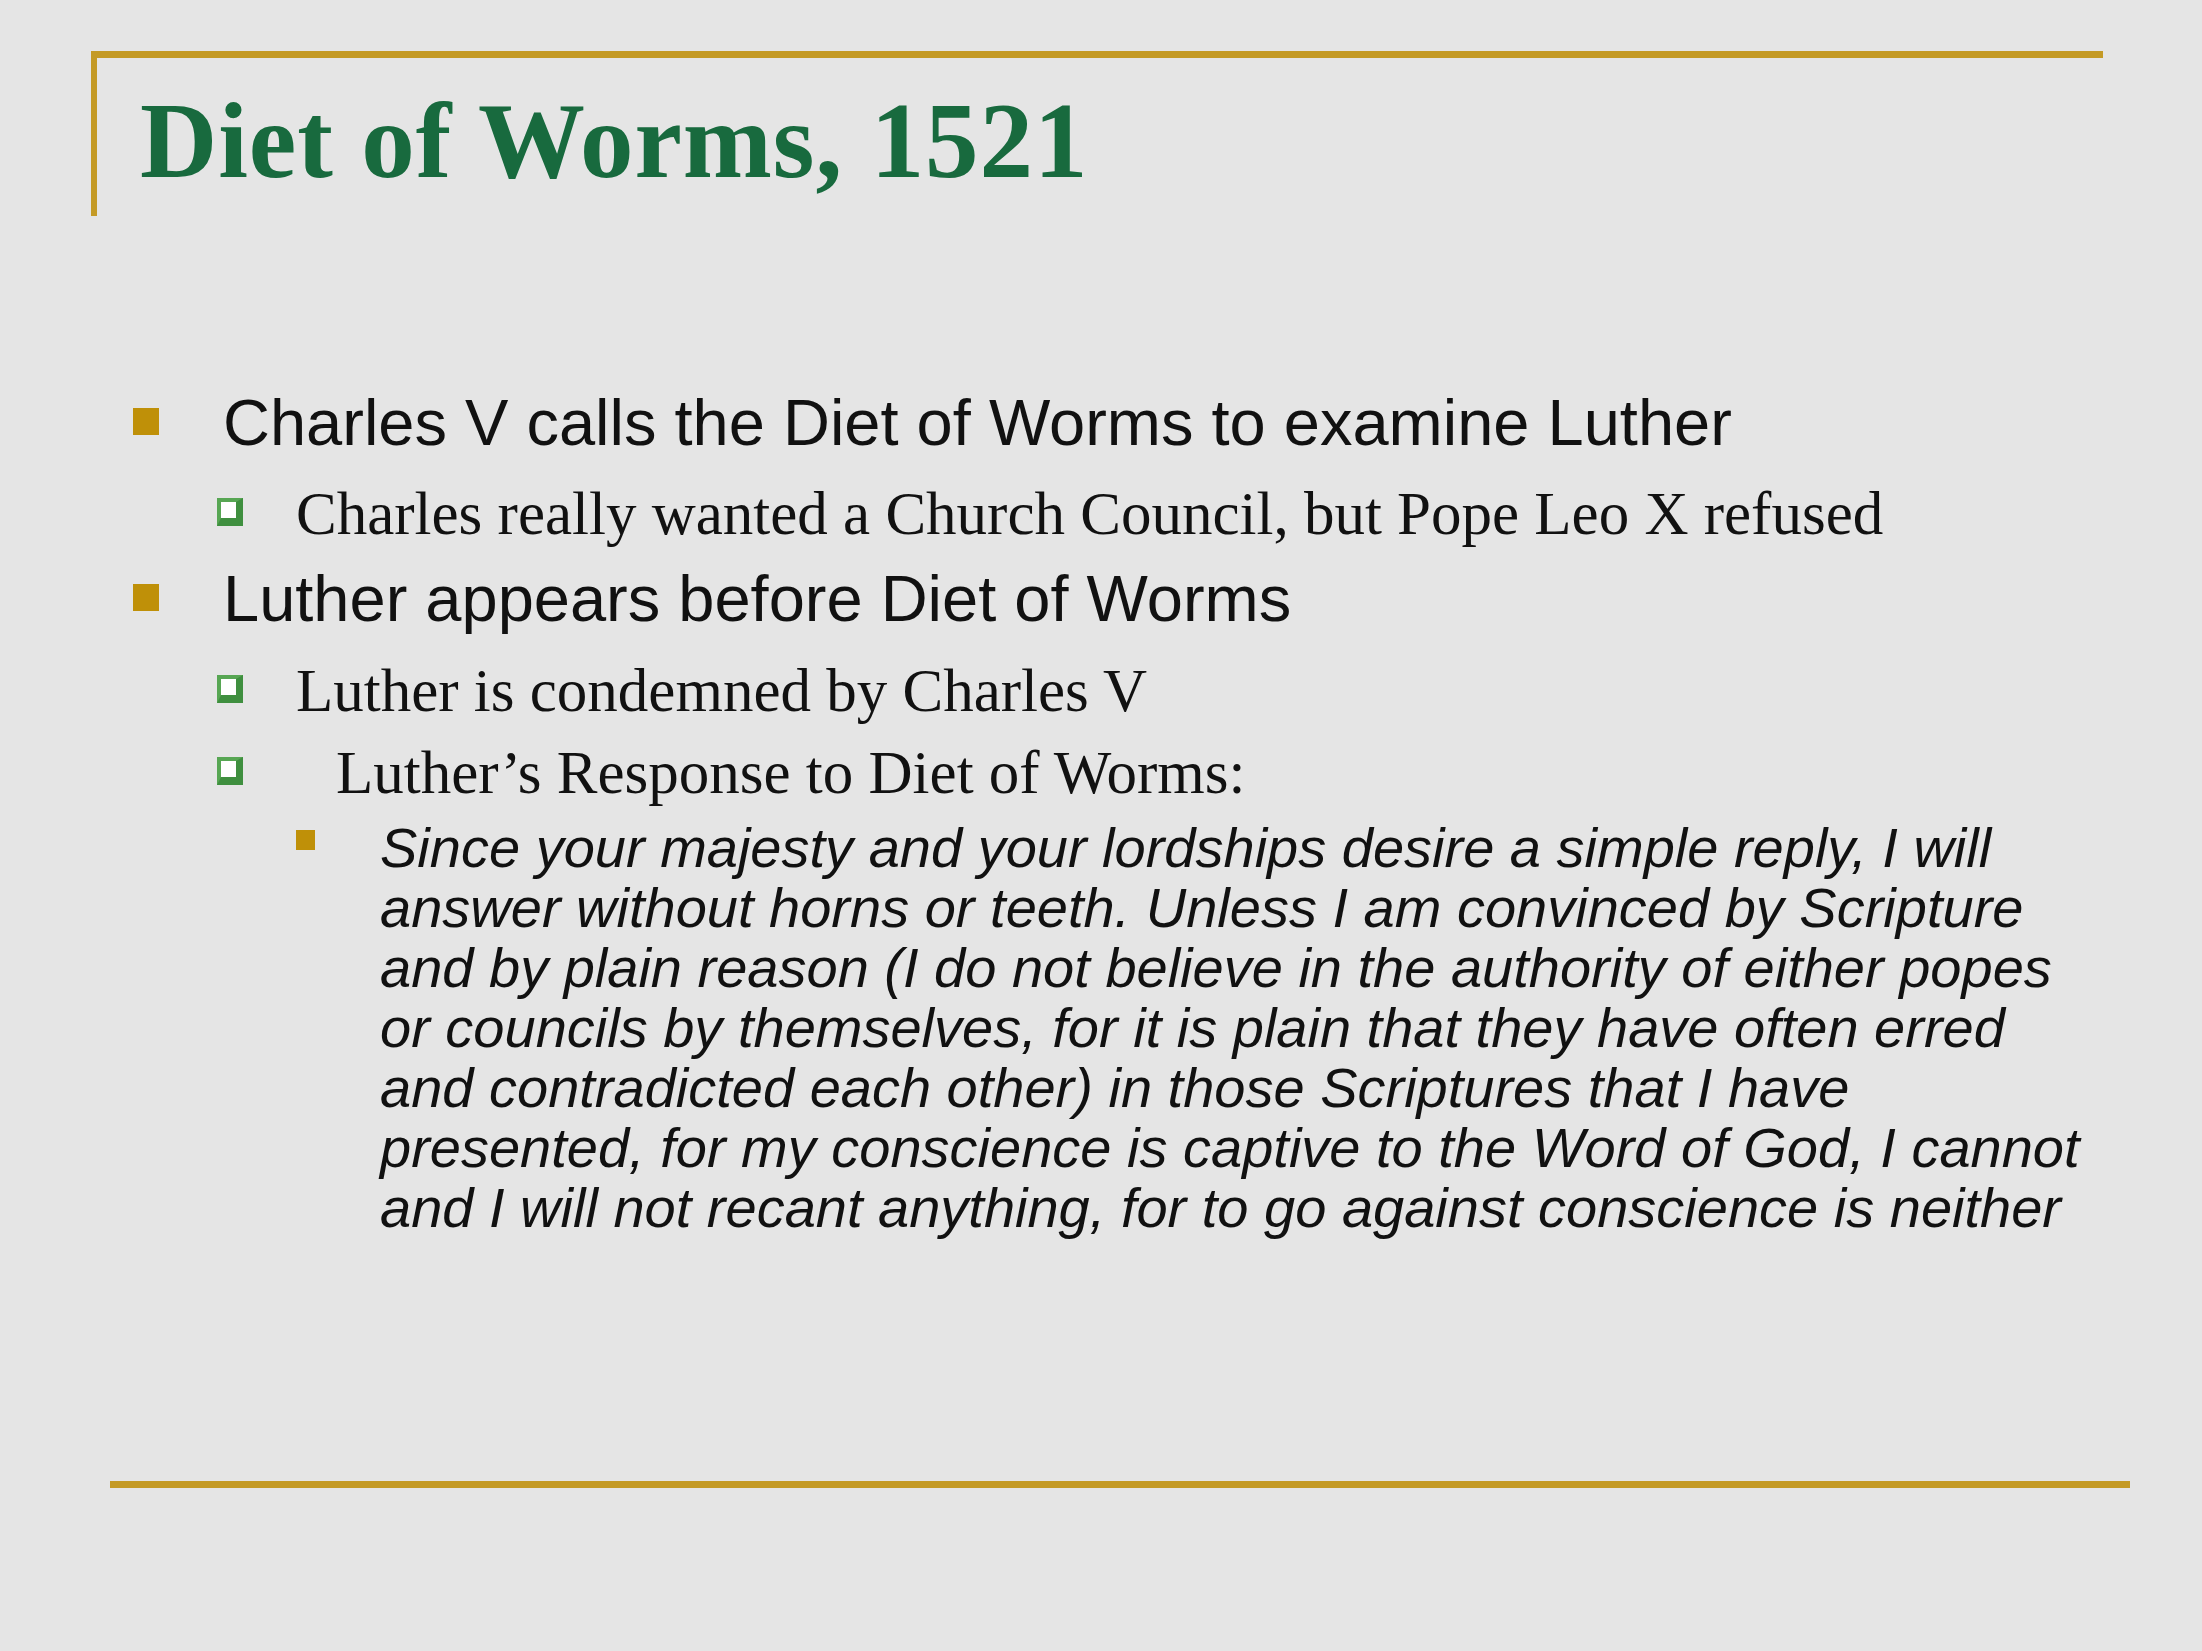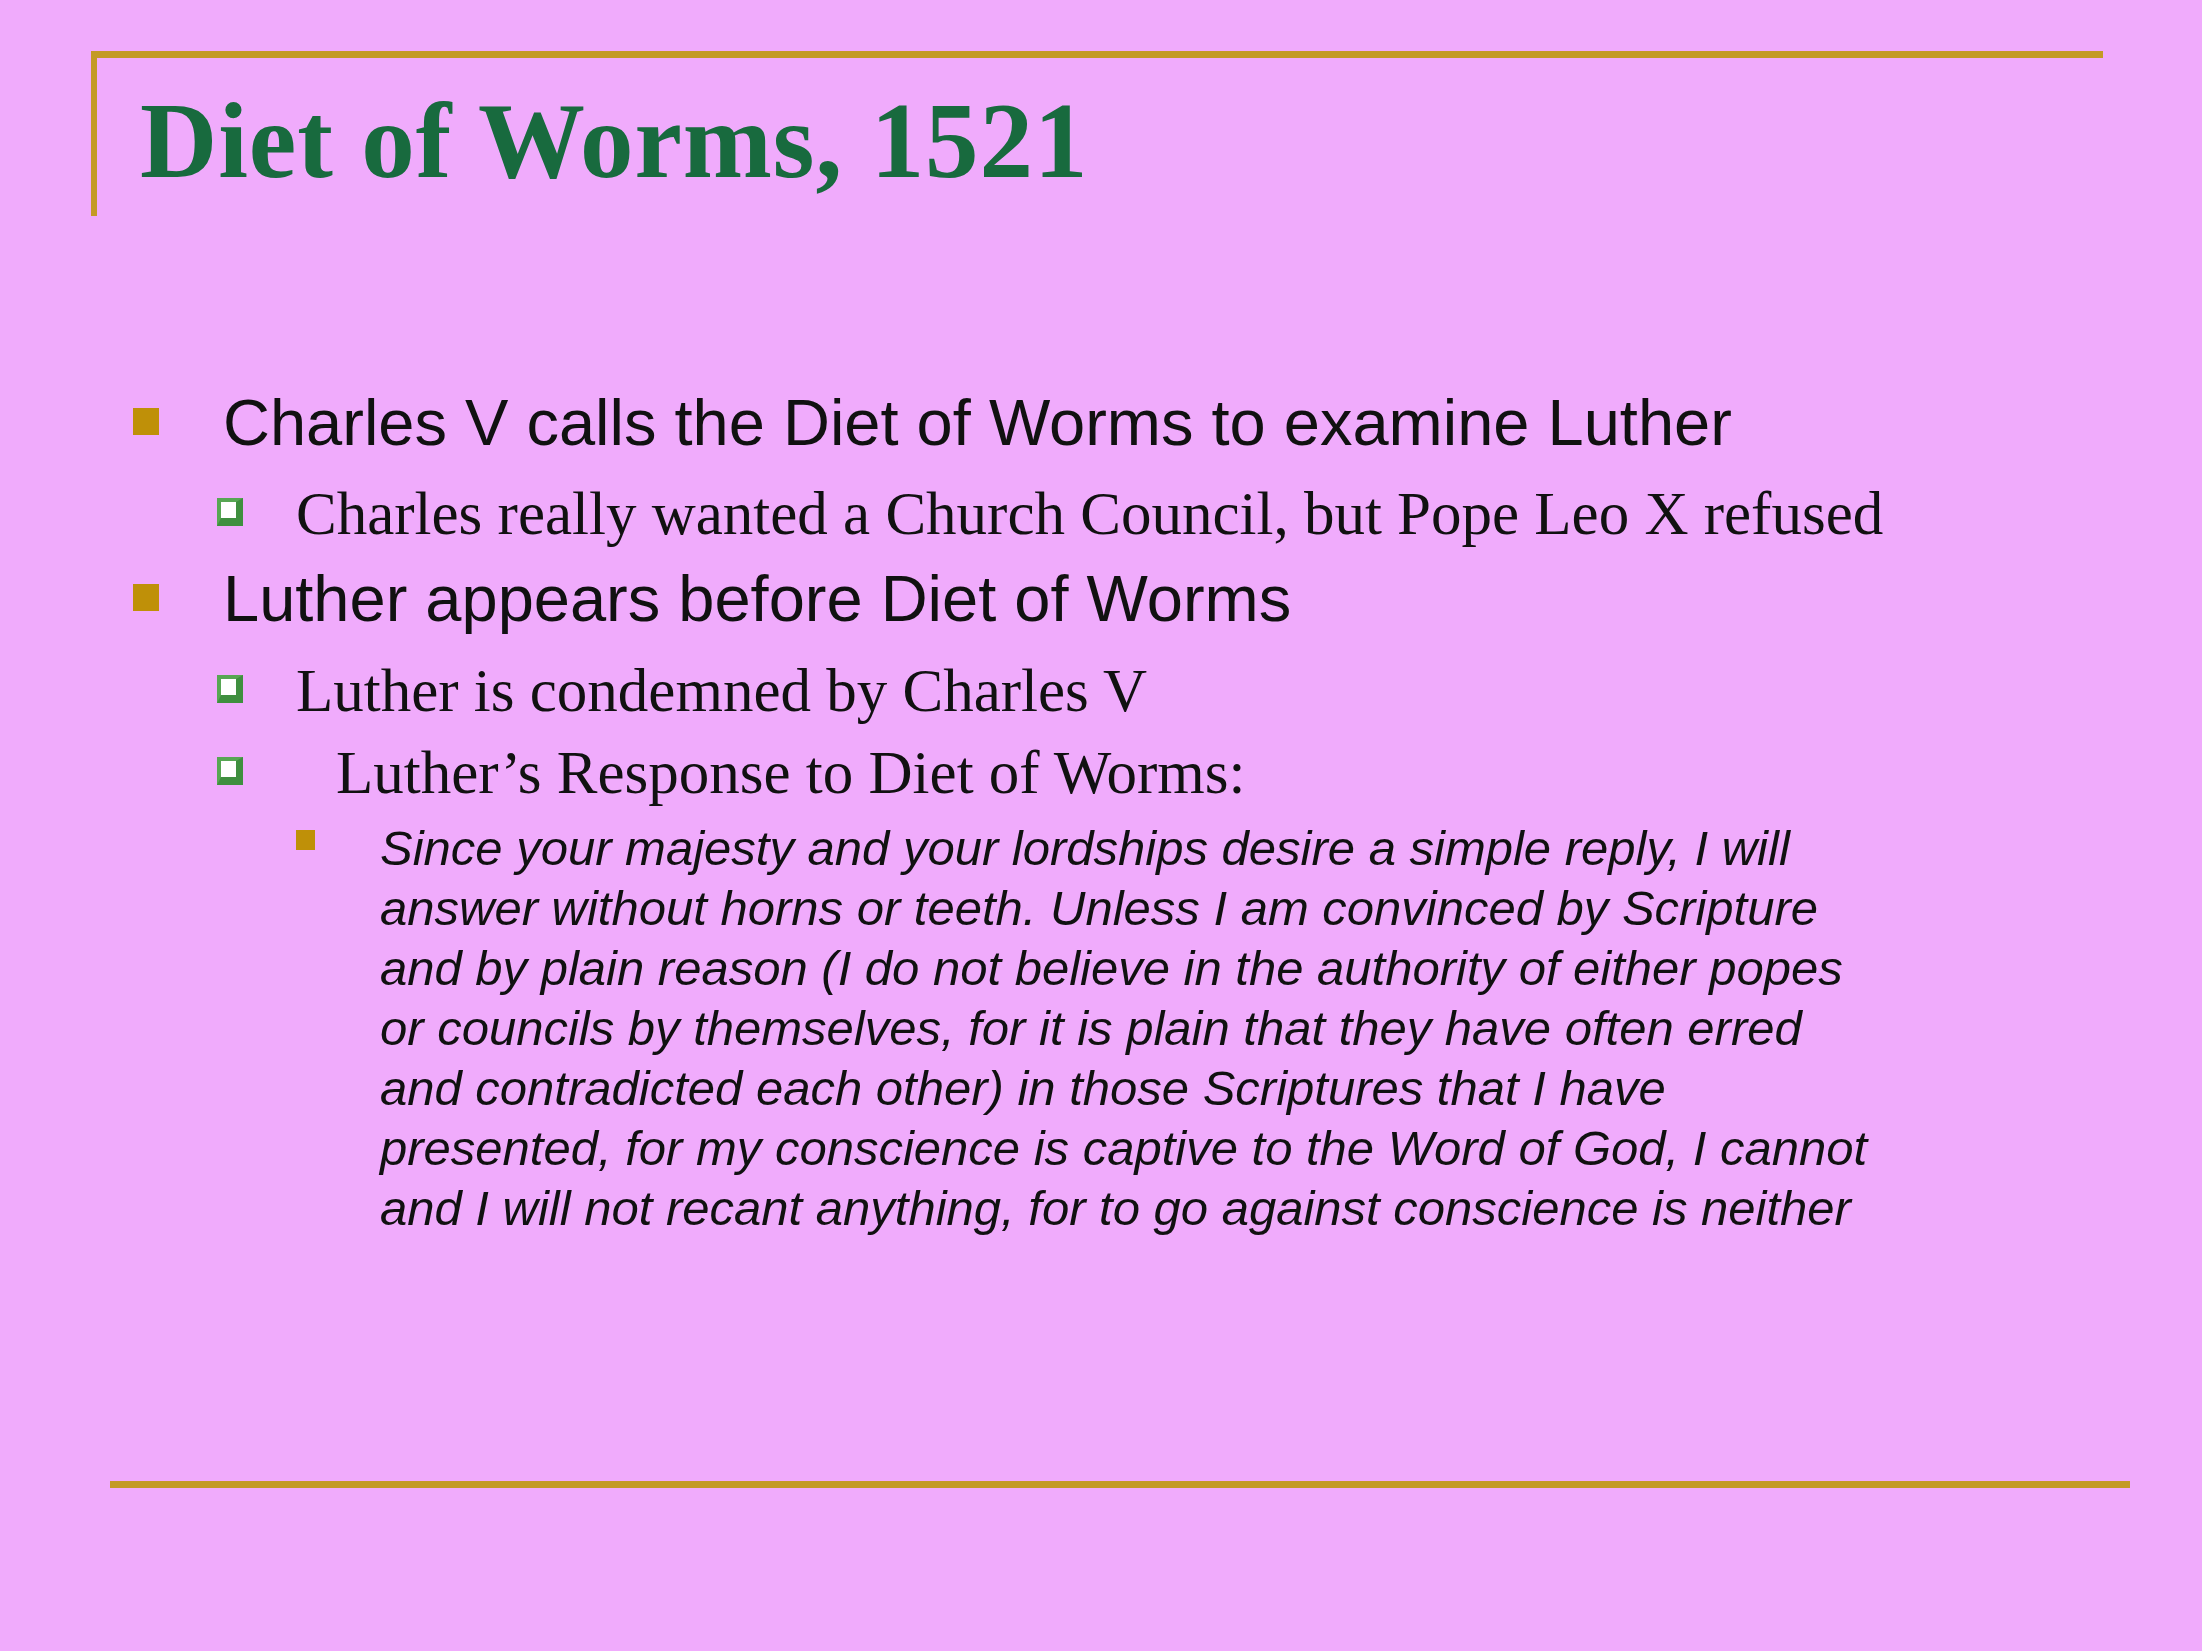--- a/index.html
+++ b/index.html
@@ -8,21 +8,21 @@
     --bullet-gold:#BF9008;
     --bullet-green-light:#57A653;
     --bullet-green-dark:#3F8F3F;
     --body-text:#111111;
   }
   *{margin:0;padding:0;box-sizing:border-box;}
   html,body{background:#ffffff;}
   .slide{
     position:relative;
     width:2203px;height:1652px;
-    background:#f0abfc;
+    background:#e5e5e5;
     overflow:hidden;
     font-family:"Liberation Sans","DejaVu Sans",sans-serif;
     color:var(--body-text);
   }
   
   .rule-top{position:absolute;left:91px;top:51px;width:2012px;height:6.9px;background:var(--border-gold);}
   .rule-left{position:absolute;left:91px;top:51px;width:6px;height:165px;background:var(--border-gold);}
   .rule-bottom{position:absolute;left:110px;top:1481px;width:2020px;height:6.9px;background:var(--border-gold);}
   
   .title{
@@ -32,21 +32,21 @@
     font-size:107px;line-height:1.3;
     color:var(--title-green);
     letter-spacing:0.9px;
     white-space:nowrap;
   }
   
   .content{position:absolute;left:133px;top:387px;width:1987px;}
   .row{display:flex;align-items:flex-start;}
   .row.l1{font-size:65px;line-height:72px;margin-bottom:22.4px;}
   .row.l2{font-size:61px;line-height:65px;margin-bottom:17px;padding-left:84px;font-family:Liberation Serif, serif;}
-  .row.l3{font-size:49px;line-height:60px;margin-bottom:27px;padding-left:163px;font-style:italic;}
+  .row.l3{font-size:56px;line-height:60px;margin-bottom:27px;padding-left:163px;font-style:italic;}
   .row.l1.last{margin-bottom:0;}
   .row.l2.tight{margin-bottom:13px;gap:40px;}
   .b1{
     flex:0 0 auto;
     width:26px;height:27.5px;margin-top:20.6px;margin-right:64px;
     background:var(--bullet-gold);
   }
   .b2{
     flex:0 0 auto;
     width:26px;height:28px;margin-top:17px;margin-right:53px;

